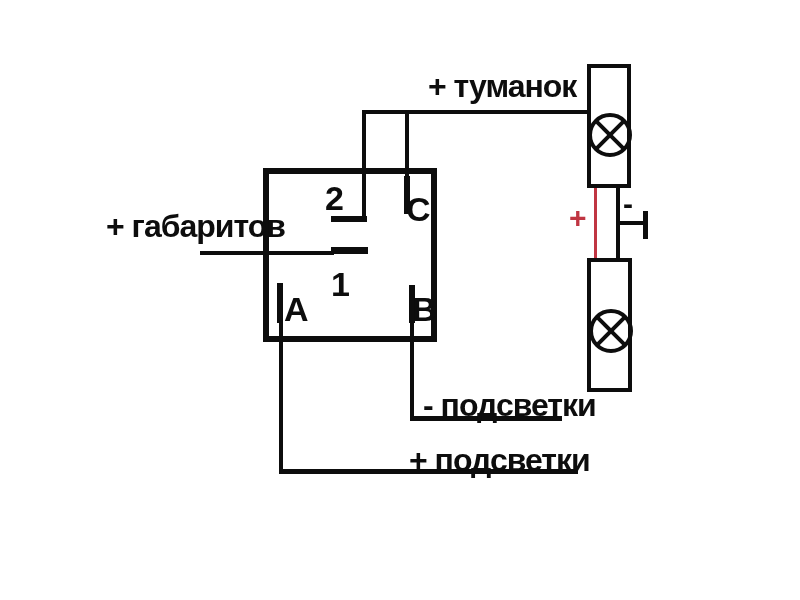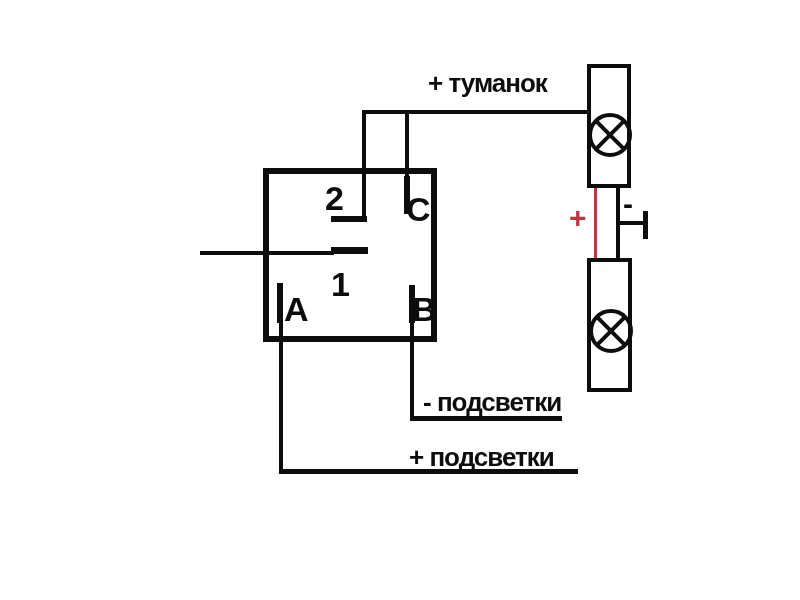--- a/index.html
+++ b/index.html
@@ -13,21 +13,21 @@
     overflow:hidden;font-family:"Liberation Sans",sans-serif;
   }
   .wire{position:absolute;background:var(--line);z-index:1;}
   .wire.red{background:var(--positive-red);}
   .terminal{position:absolute;background:var(--line);z-index:3;}
   .connector-box{position:absolute;left:263px;top:168px;width:174px;height:174px;
     border:6px solid var(--line);box-sizing:border-box;background:transparent;z-index:2;}
   .housing{position:absolute;border:4px solid var(--line);box-sizing:border-box;
     background:var(--background);z-index:2;}
   .bulb{position:absolute;z-index:3;}
-  .label{position:absolute;font-weight:bold;color:var(--line);font-size:26px;
+  .label{position:absolute;font-weight:bold;color:var(--line);font-size:32px;
     line-height:1;letter-spacing:-1px;white-space:nowrap;z-index:4;}
   .label.red{color:var(--positive-red);}
   .pin-label{position:absolute;font-weight:bold;color:var(--line);font-size:34px;
     line-height:1;z-index:4;}
 </style>
 </head>
 <body>
 
 <div class="scene">
 
@@ -52,20 +52,21 @@
   <div class="terminal" style="left:277px;top:283px;width:6px;height:40px;"></div>
   <div class="terminal" style="left:409px;top:285px;width:6px;height:38px;"></div>
 
   <div class="pin-label" style="left:325px;top:181px;">2</div>
   <div class="pin-label" style="left:406px;top:192px;">C</div>
   <div class="pin-label" style="left:331px;top:267px;">1</div>
   <div class="pin-label" style="left:284px;top:292px;">A</div>
   <div class="pin-label" style="left:412px;top:292px;">B</div>
 
   <div class="label" style="left:428px;top:70px;">+ туманок</div>
+  <div class="label" style="left:106px;top:210px;">+ габаритов</div>
   <div class="label" style="left:409px;top:444px;">+ подсветки</div>
   <div class="label" style="left:423px;top:389px;">- подсветки</div>
   <div class="label red" style="left:569px;top:203px;font-size:30px;">+</div>
   <div class="label" style="left:623px;top:189px;font-size:30px;">-</div>
 
   <div class="housing" style="left:587px;top:64px;width:44px;height:124px;"></div>
   <svg class="bulb" style="left:585px;top:110px;" width="50" height="50" viewBox="0 0 50 50">
     <circle cx="25" cy="25" r="20" fill="none" stroke="#0d0d0d" stroke-width="4"></circle>
     <line x1="10.9" y1="10.9" x2="39.1" y2="39.1" stroke="#0d0d0d" stroke-width="4"></line>
     <line x1="39.1" y1="10.9" x2="10.9" y2="39.1" stroke="#0d0d0d" stroke-width="4"></line>

